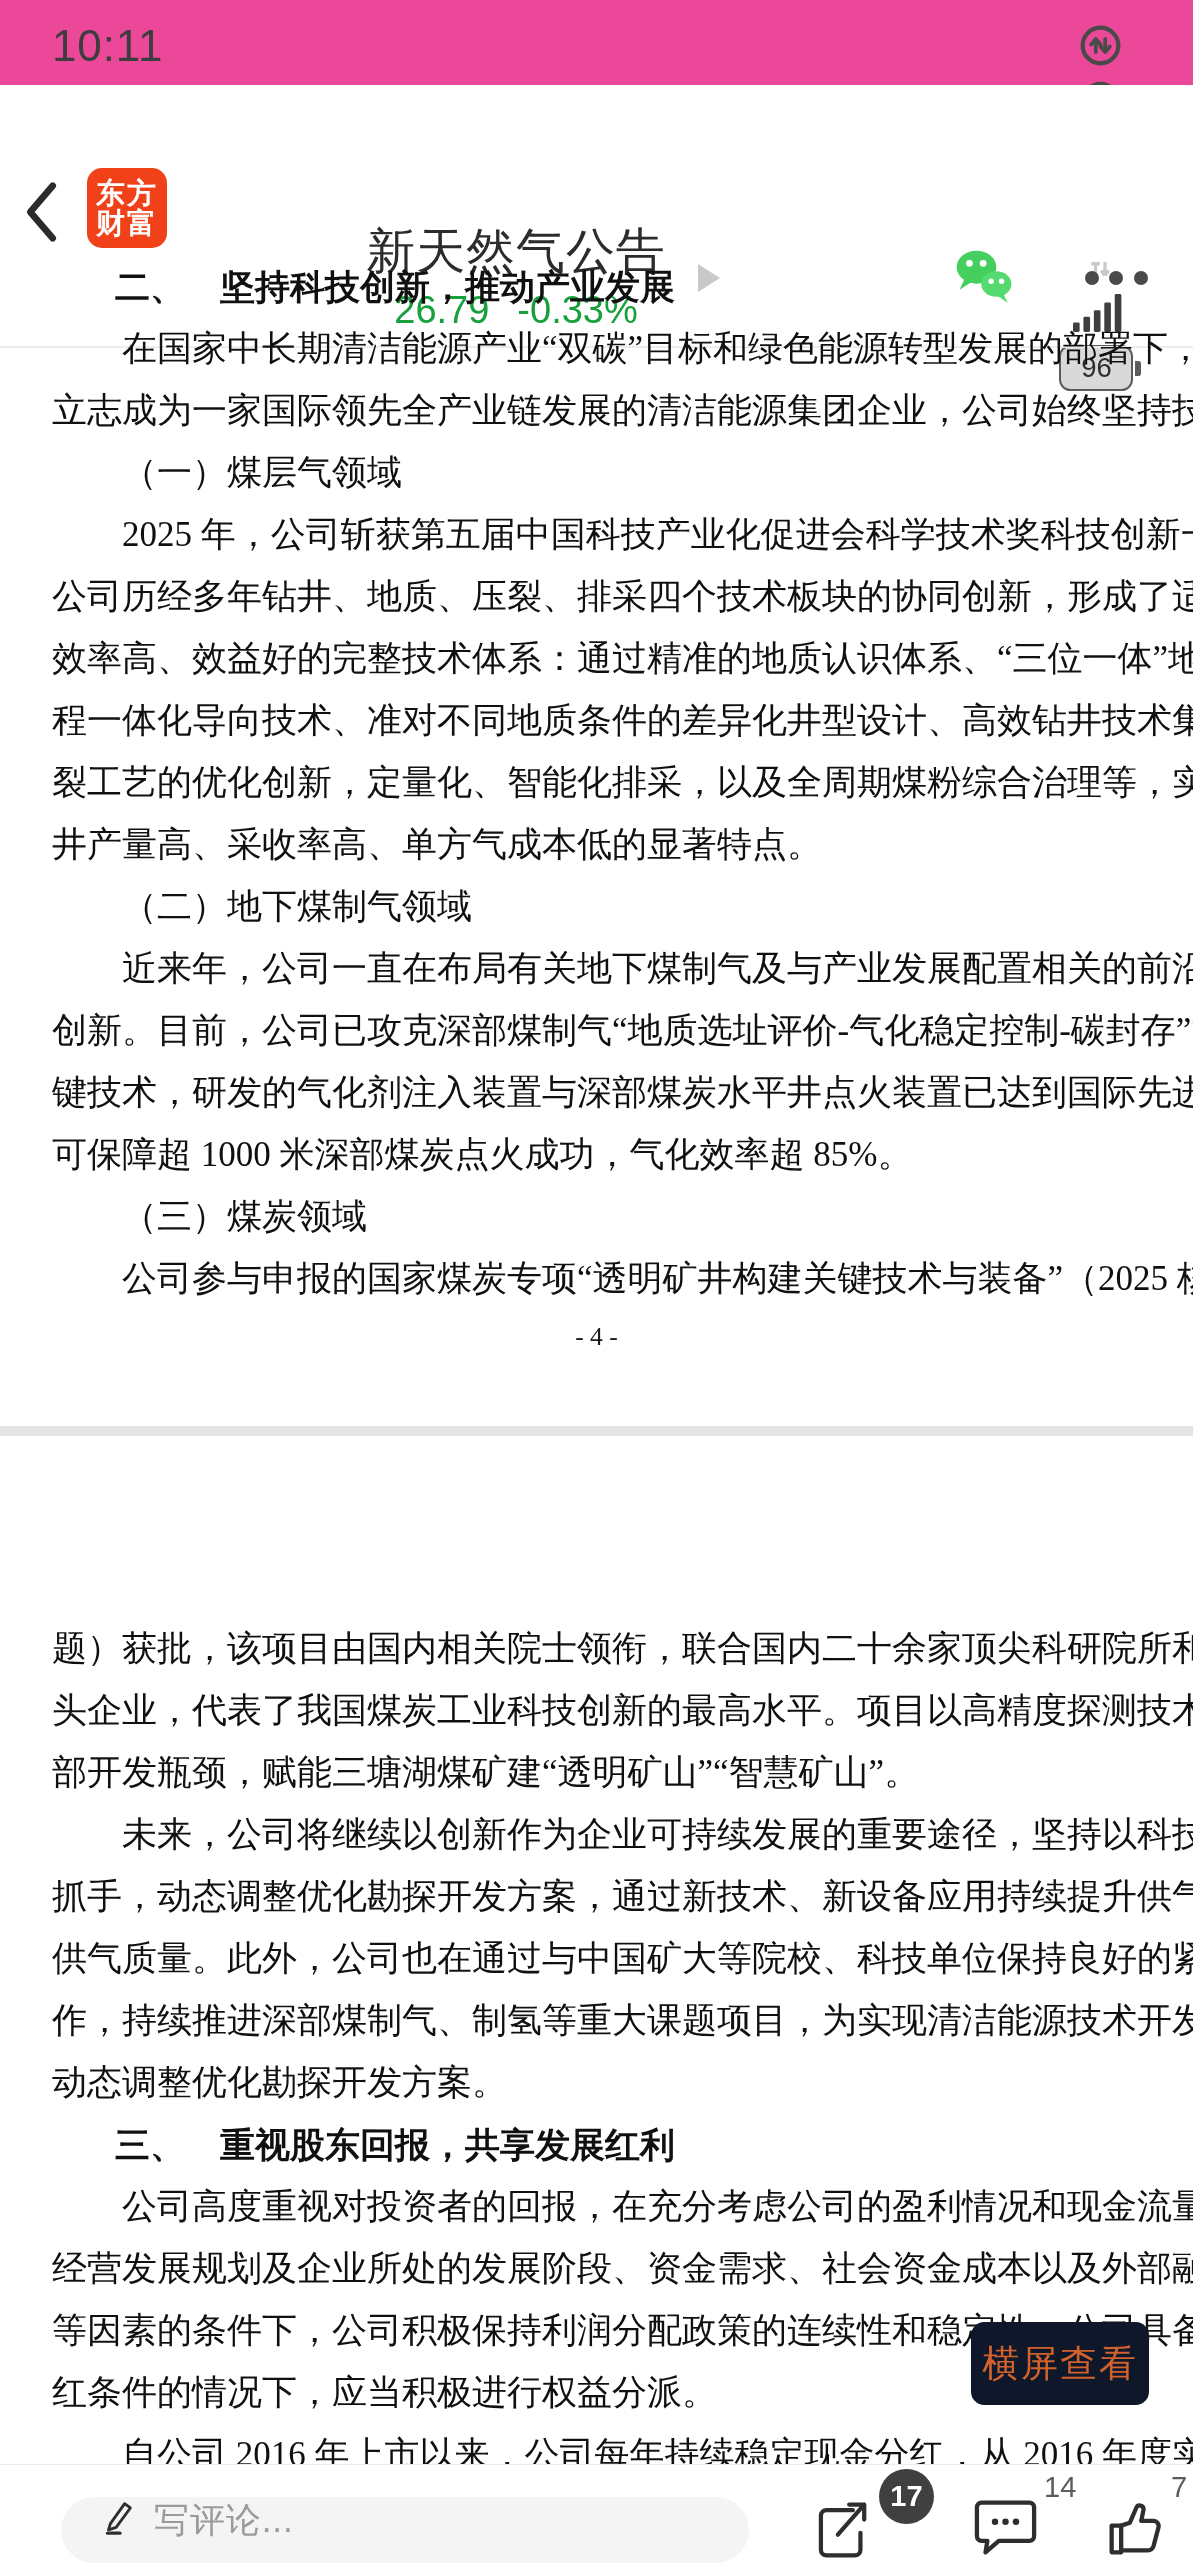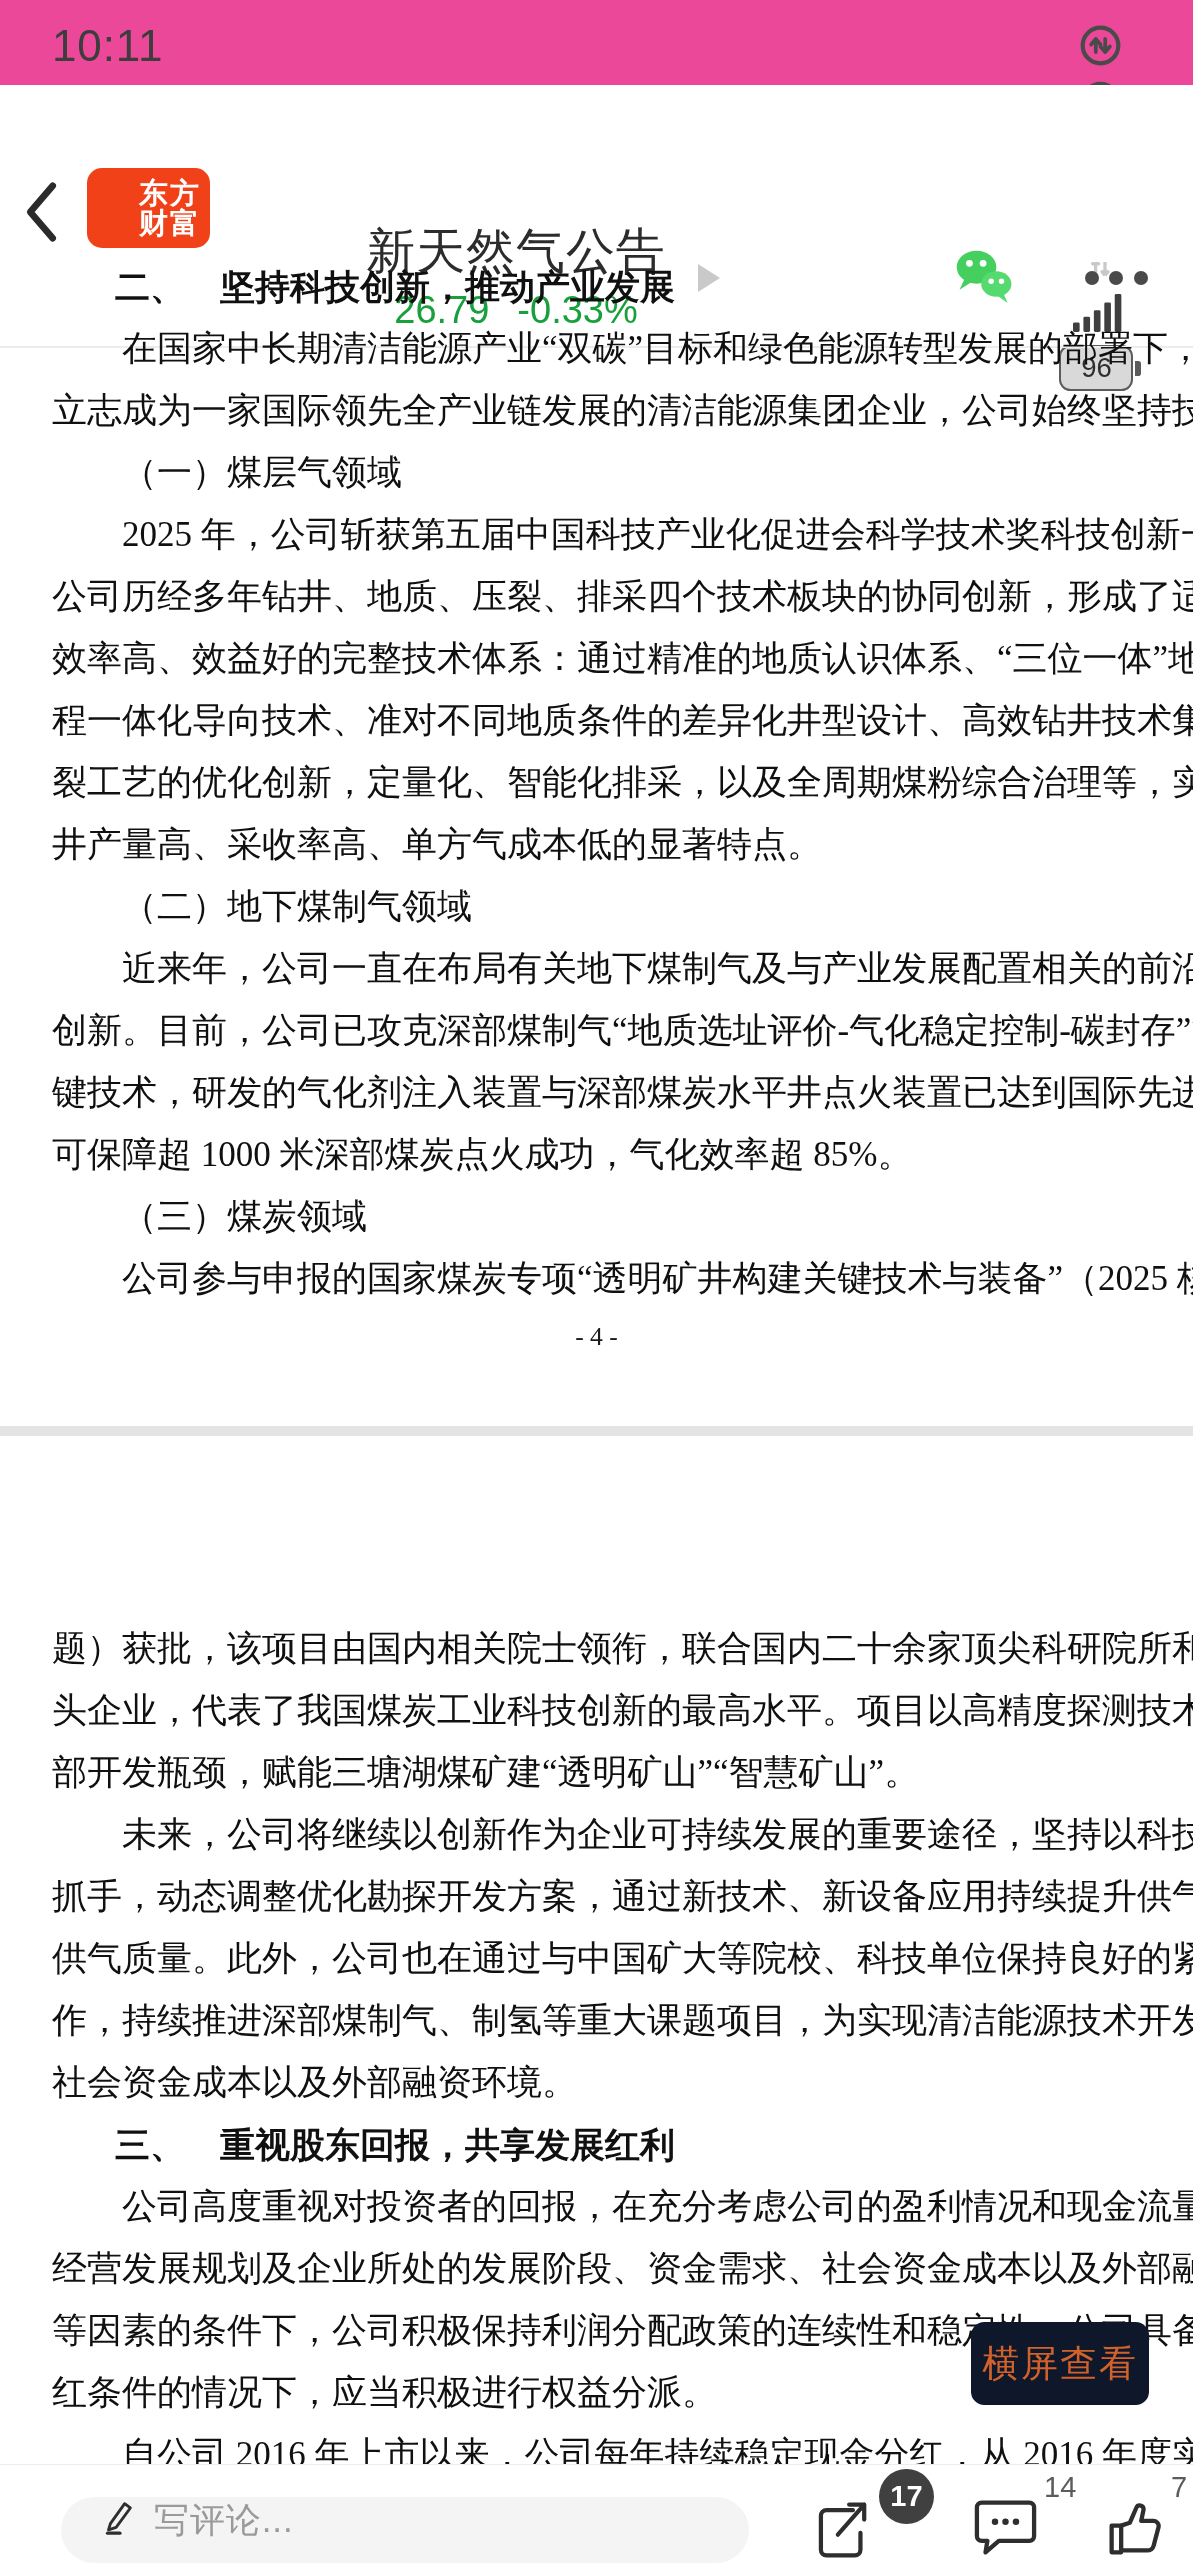--- a/index.html
+++ b/index.html
@@ -15,21 +15,21 @@
   .sicons svg{display:block;}
   .battery{display:flex;align-items:center;}
   .batt-body{width:70px;height:42px;border:2.8px solid #5c5c5c;border-radius:11.4px;background:#d9d9d9;
     display:flex;align-items:center;justify-content:center;font-size:27.5px;color:#2e2e2e;}
   .batt-nub{width:5.7px;height:15px;background:#5c5c5c;border-radius:0 2.8px 2.8px 0;margin-left:1.9px;}
   
   .header{position:absolute;left:0;top:85px;width:1193px;height:177px;background:#fff;}
   .header-divider{position:absolute;left:0;top:261px;width:1193px;height:1.9px;background:#ececec;}
   .back{position:absolute;left:19px;top:93px;width:45px;height:68px;}
   .applogo{position:absolute;left:87px;top:83px;width:80px;height:80px;background:#f04119;border-radius:15px;
-    display:flex;flex-direction:column;align-items:center;justify-content:center;line-height:1.05;padding-left:43px;}
+    display:flex;flex-direction:column;align-items:center;justify-content:center;line-height:1.05;}
   .applogo span{color:#fff;font-weight:bold;font-size:29px;letter-spacing:1.9px;}
   .title{position:absolute;left:355px;top:134px;width:322px;text-align:center;font-size:49px;color:#2c2c2c;letter-spacing:0.9px;white-space:nowrap;}
   .title-arrow{position:absolute;left:698px;top:179px;width:0;height:0;
     border-left:22px solid #c9c9c9;border-top:14px solid transparent;border-bottom:14px solid transparent;}
   .quote{position:absolute;left:355px;top:204px;width:322px;display:flex;justify-content:center;gap:28px;
     font-size:38px;color:#18a03c;white-space:nowrap;}
   .wechat{position:absolute;left:952px;top:163px;width:66px;height:59px;}
   .more{position:absolute;left:1085px;top:186px;display:flex;gap:10.4px;}
   .more i{width:14px;height:14px;border-radius:50%;background:#4a4a4a;display:block;}
   
@@ -181,21 +181,21 @@
 
 <div class="docpage page5">
   <div>
       <div class="ln cont">题）获批，该项目由国内相关院士领衔，联合国内二十余家顶尖科研院所和行业龙</div>
       <div class="ln cont">头企业，代表了我国煤炭工业科技创新的最高水平。项目以高精度探测技术攻克深</div>
       <div class="ln cont">部开发瓶颈，赋能三塘湖煤矿建“透明矿山”“智慧矿山”。</div>
       <div class="ln first">未来，公司将继续以创新作为企业可持续发展的重要途径，坚持以科技创新为</div>
       <div class="ln cont">抓手，动态调整优化勘探开发方案，通过新技术、新设备应用持续提升供气能力与</div>
       <div class="ln cont">供气质量。此外，公司也在通过与中国矿大等院校、科技单位保持良好的紧密的合</div>
       <div class="ln cont">作，持续推进深部煤制气、制氢等重大课题项目，为实现清洁能源技术开发和科技</div>
-      <div class="ln cont">社会资金成本以及外部融资环境。</div>
+      <div class="ln cont">动态调整优化勘探开发方案。</div>
       <div class="ln head">三、　重视股东回报，共享发展红利</div>
       <div class="ln first">公司高度重视对投资者的回报，在充分考虑公司的盈利情况和现金流量状况、</div>
       <div class="ln cont">经营发展规划及企业所处的发展阶段、资金需求、社会资金成本以及外部融资环境</div>
       <div class="ln cont">等因素的条件下，公司积极保持利润分配政策的连续性和稳定性，公司具备现金分</div>
       <div class="ln cont">红条件的情况下，应当积极进行权益分派。</div>
       <div class="ln first">自公司 2016 年上市以来，公司每年持续稳定现金分红，从 2016 年度实现现金</div>
     </div>
 </div>
 
 <div class="landscape-btn">横屏查看</div>

